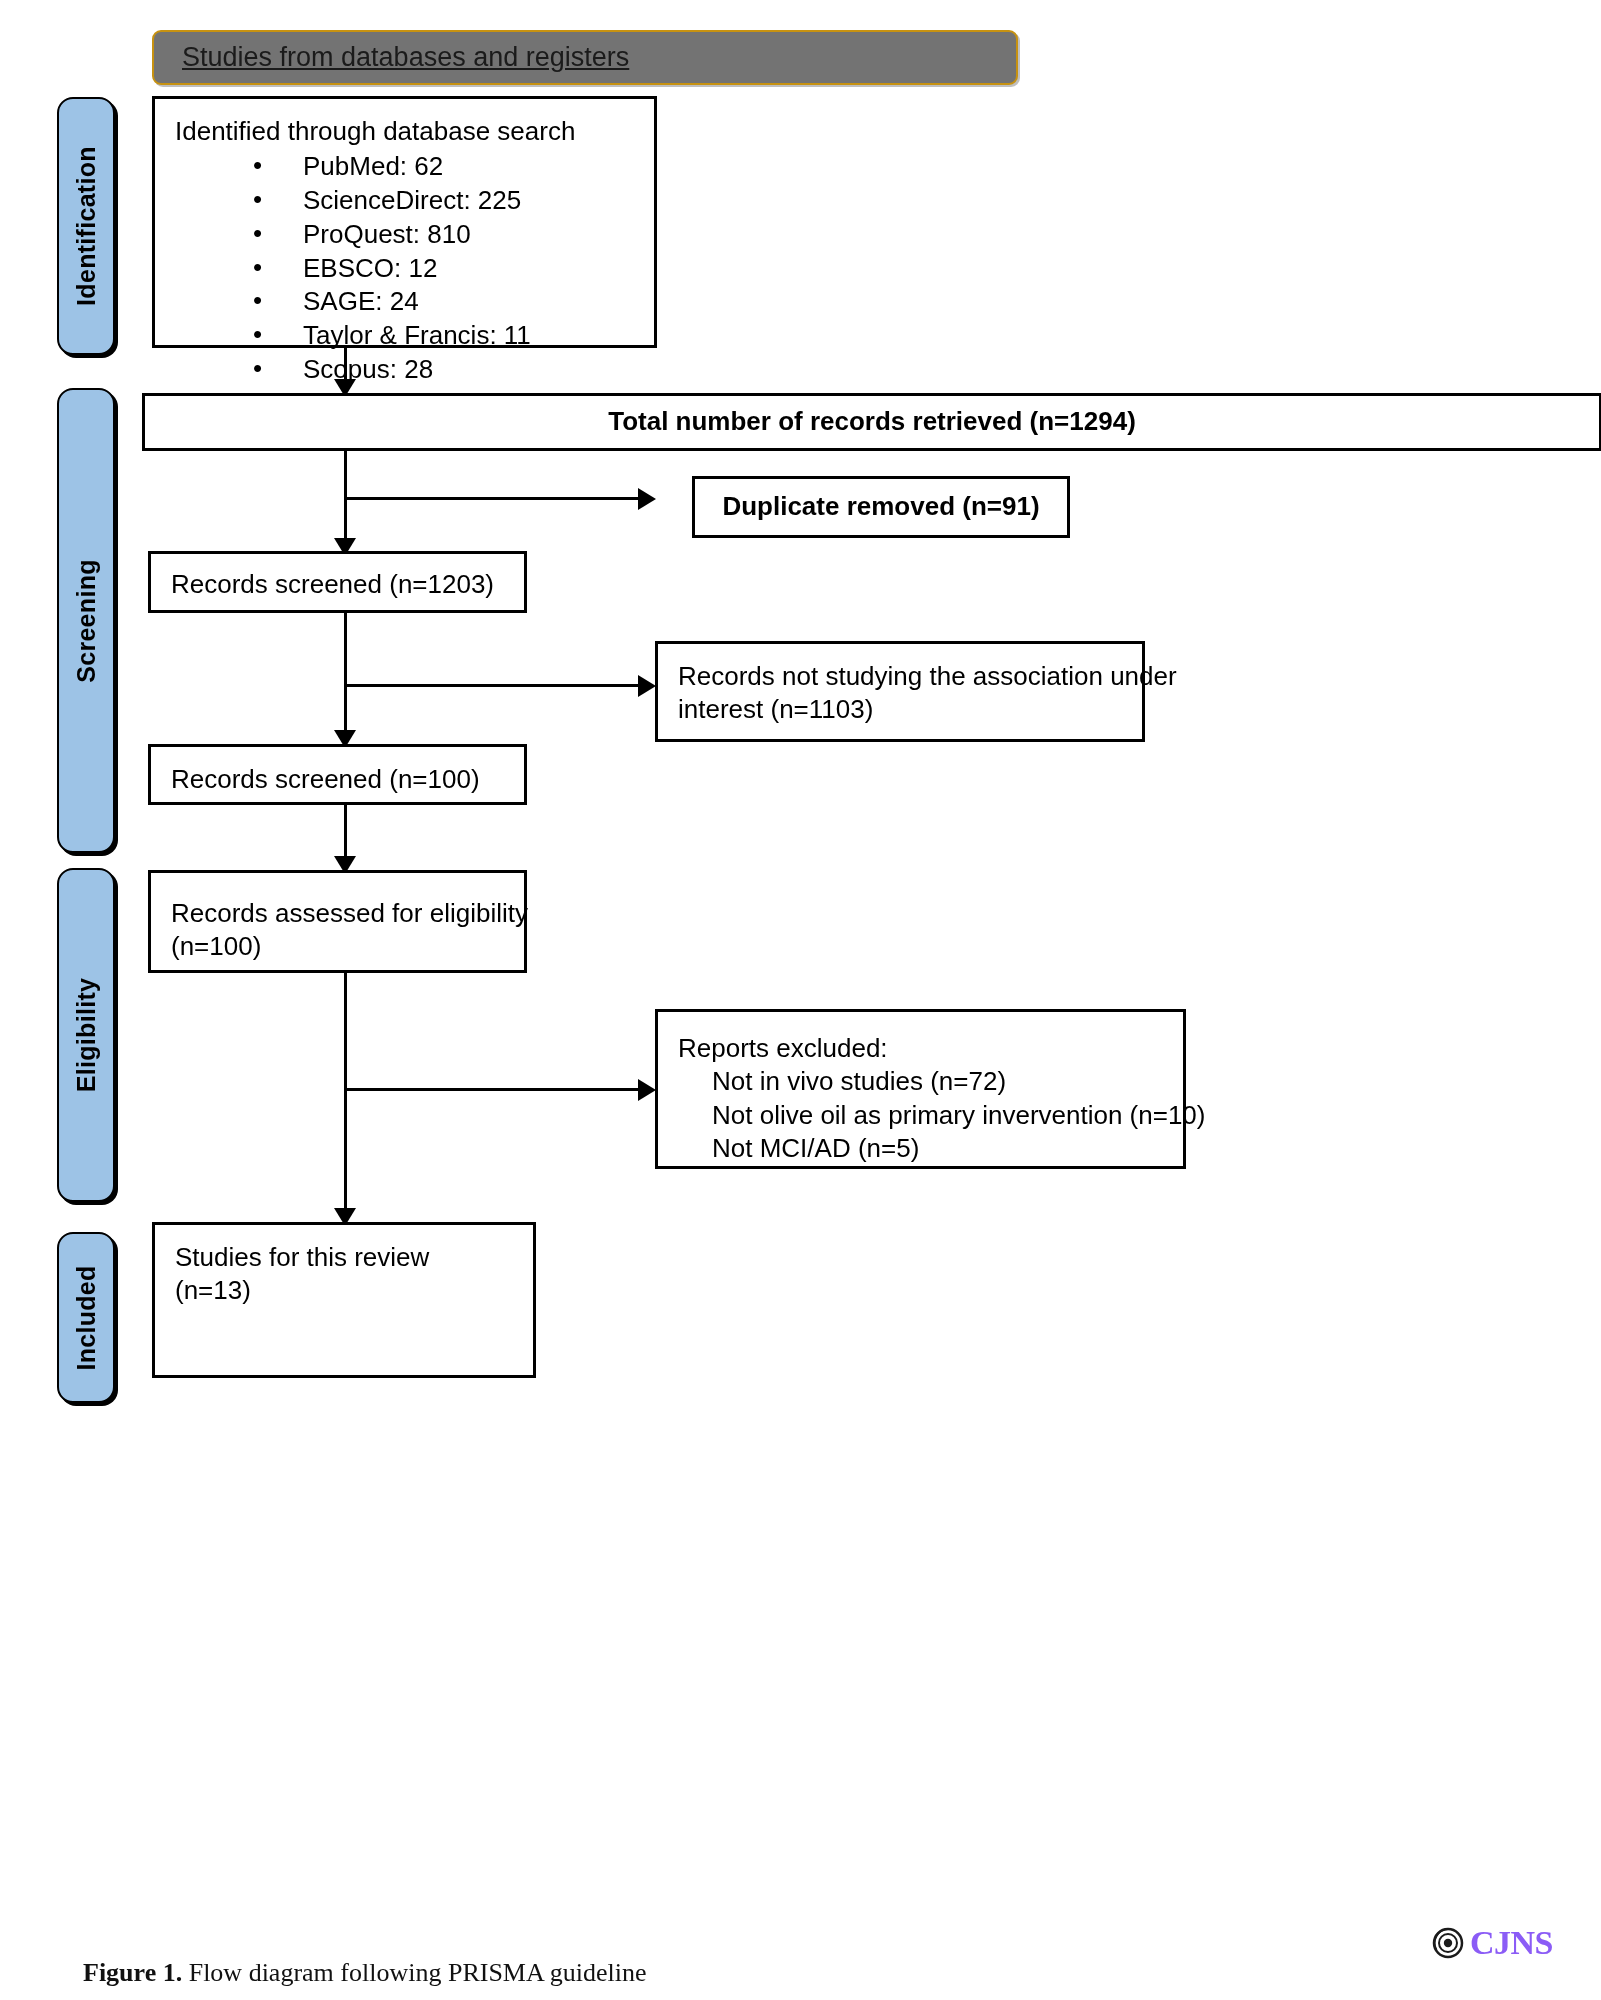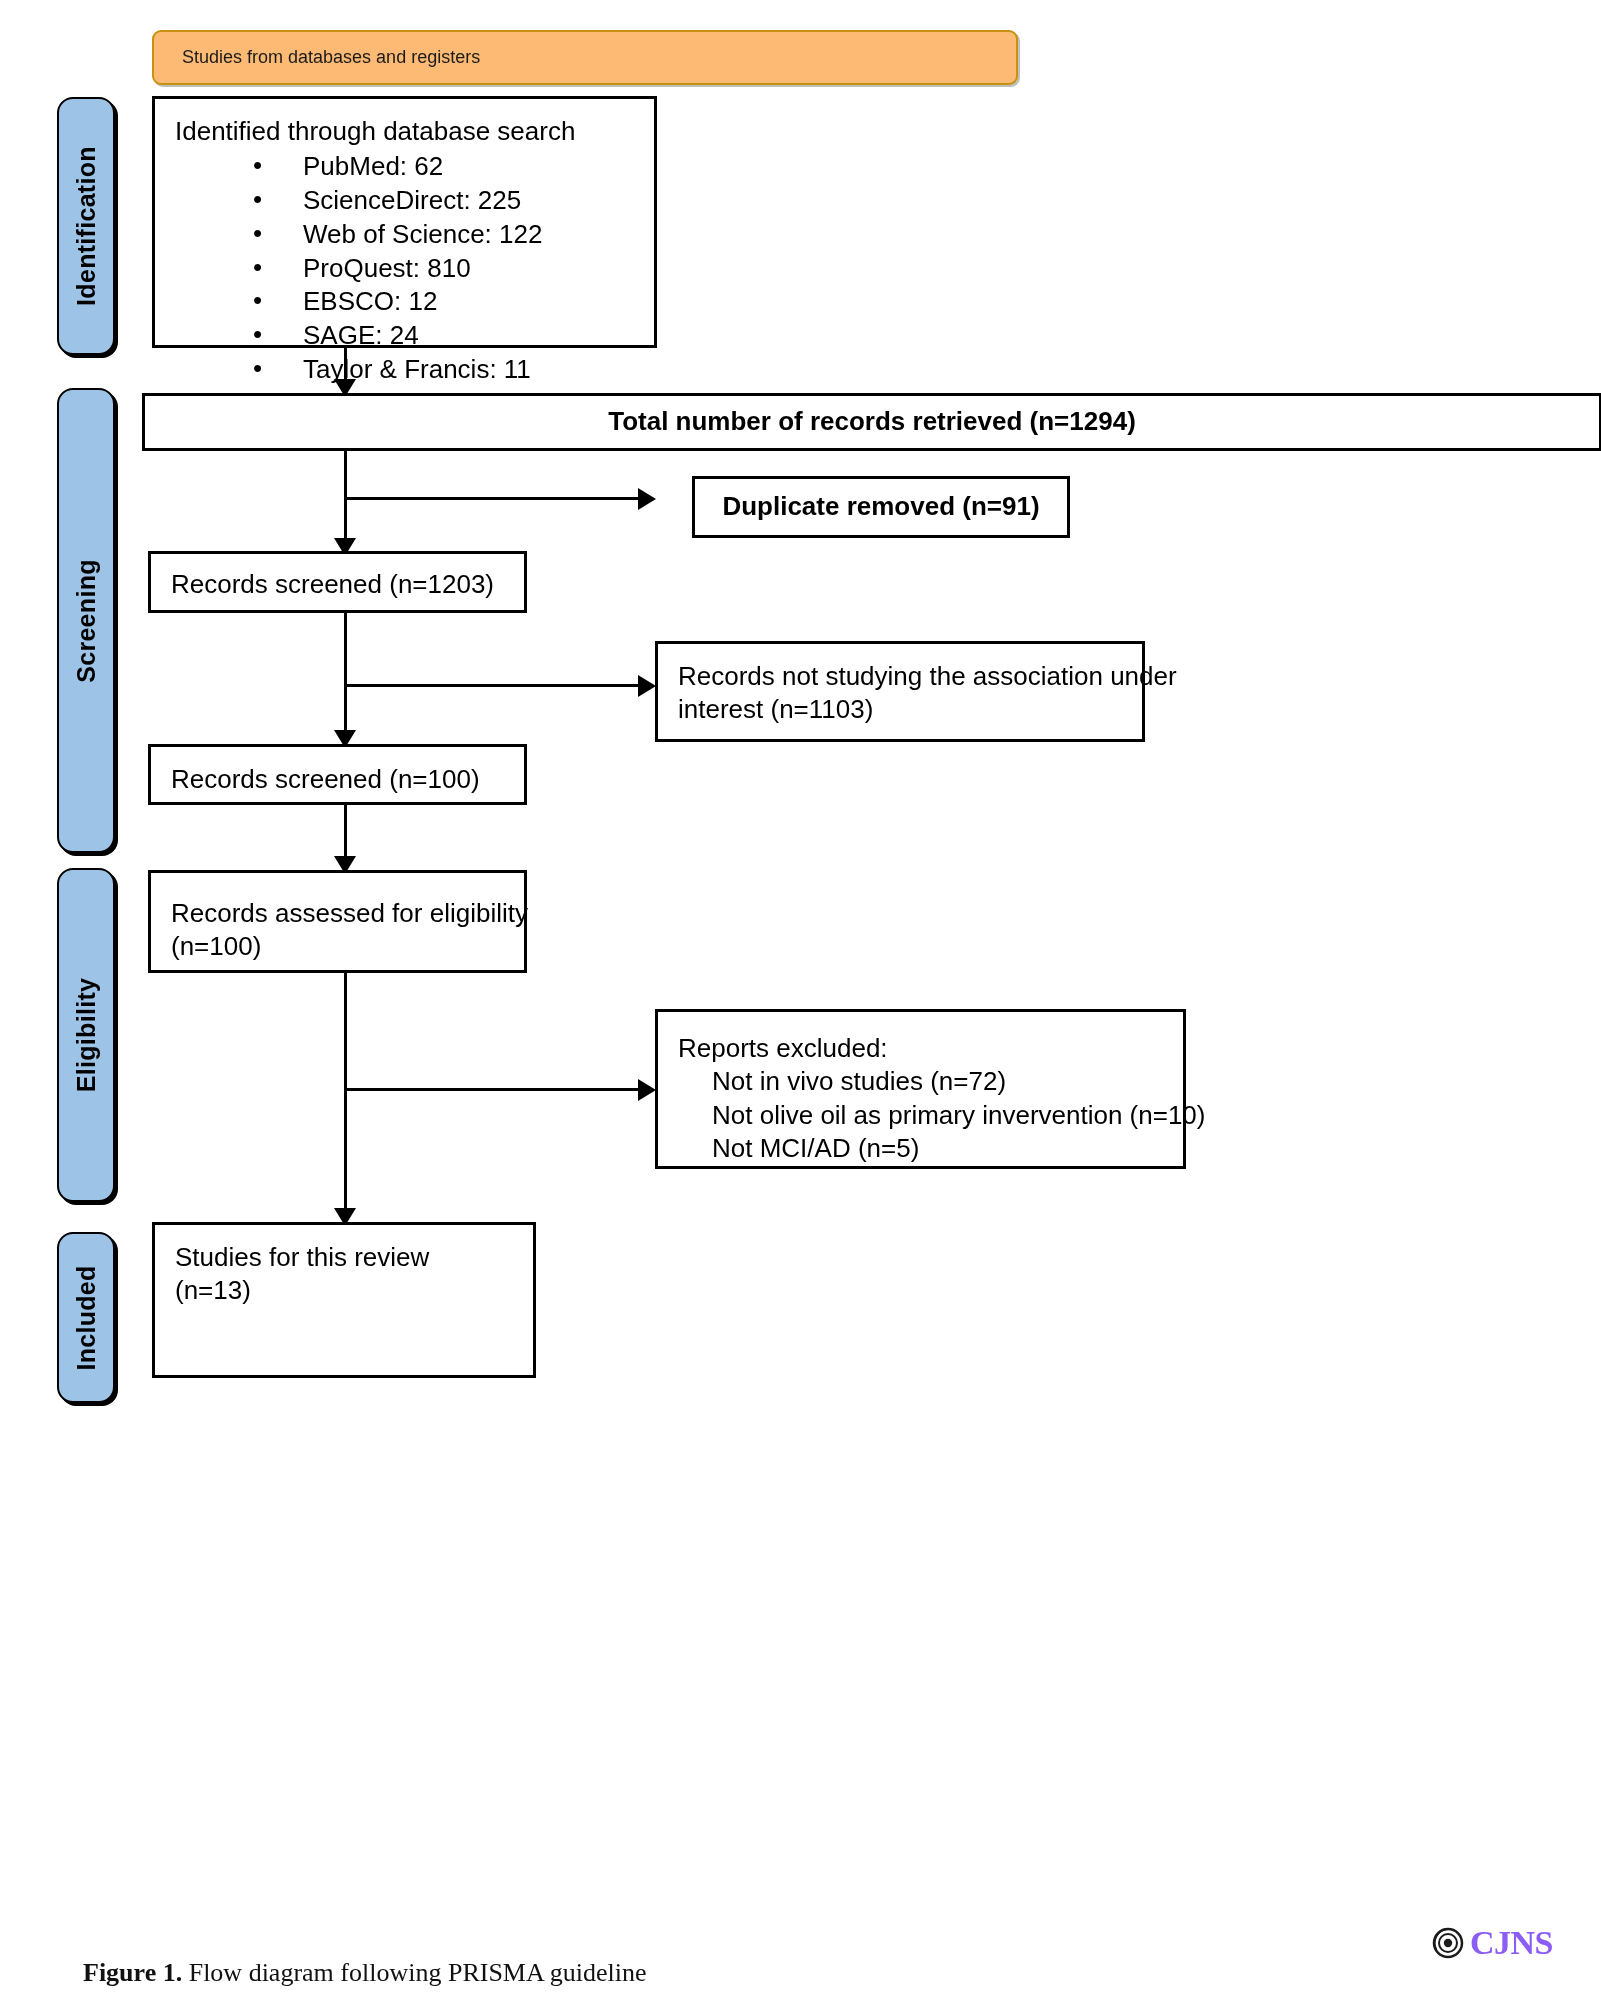--- a/index.html
+++ b/index.html
@@ -36,29 +36,30 @@
     transform: translate(-50%, -50%) rotate(-90deg);
     white-space: nowrap;
     font-weight: bold;
     font-size: 25px;
     letter-spacing: 0.3px;
     color: #000000;
   }
 
   
   .banner {
-    background: #fdba74;
+    background: #737373;
     border: 2px solid #c79211;
     border-radius: 9px;
     display: flex;
     align-items: center;
     padding-left: 28px;
-    font-size: 18px;
+    font-size: 27px;
     color: #1b1b1b;
     box-shadow: 2px 2px 0 rgba(0,0,0,0.25);
+    text-decoration: underline;
   }
 
   
   .flow-box {
     background: #ffffff;
     border: 3px solid #000000;
     padding: 16px 18px 10px 20px;
     font-size: 26px;
     line-height: 1.28;
     color: #000000;
@@ -155,21 +156,20 @@
 
   <div class="abs banner" style="left:152px; top:30px; width:866px; height:55px;">
     <span>Studies from databases and registers</span>
   </div>
 
   <div class="abs flow-box" style="left:152px; top:96px; width:505px; height:252px;">
     <span class="line">Identified through database search</span>
     <ul class="db-list">
       <li>PubMed: 62</li>
       <li>ScienceDirect: 225</li>
-      <li>Web of Science: 122</li>
       <li>ProQuest: 810</li>
       <li>EBSCO: 12</li>
       <li>SAGE: 24</li>
       <li>Taylor &amp; Francis: 11</li>
       <li>Scopus: 28</li>
     </ul>
   </div>
 
   <div class="abs vline" style="left:344px; top:348px; height:44px;"></div>
   <div class="abs arrow-down" style="left:334px; top:379px;"></div>

